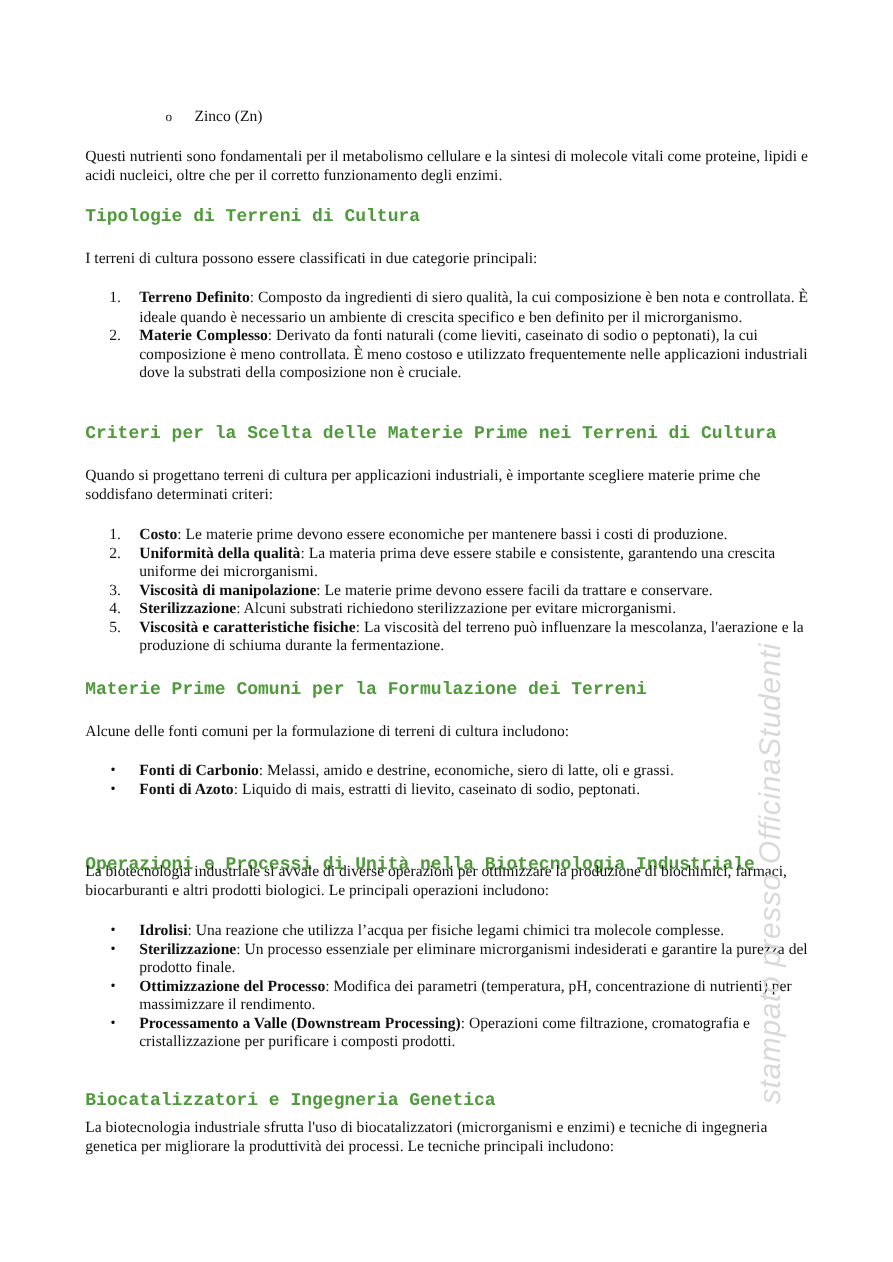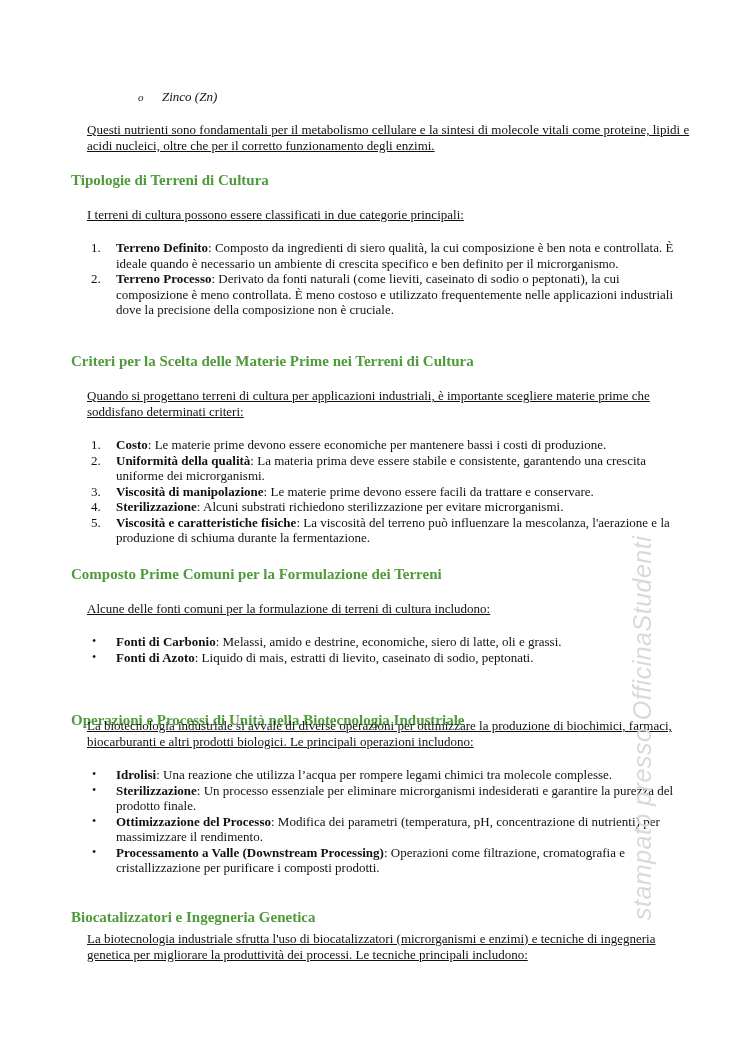--- a/index.html
+++ b/index.html
@@ -1,24 +1,24 @@
 <!DOCTYPE html>
 <html><head>
   <meta charset="utf-8">
   <style>
     html, body { margin: 0; padding: 0; background: #ffffff; }
     body { width: 744px; height: 1052px; position: relative; overflow: hidden;
            font-family: "Liberation Serif", "DejaVu Serif", serif; color: #111; font-size: 13px; }
     .page { position: absolute; left: 71px; top: 0; width: 610px; }
     p, li { margin: 0; line-height: 15.5px; }
-    .sub-bullet { position: absolute; left: 138px; top: 89px; font-style: italic; }
+    .sub-bullet { position: absolute; left: 138px; top: 89px; }
     .sub-bullet .mark { display: inline-block; width: 24px; font-size: 11px; }
-    .para { position: absolute; left: 16px; width: 610px; text-decoration: underline; }
+    .para { position: absolute; left: 0; width: 610px; }
     h2 { position: absolute; left: 0; margin: 0; font-size: 15px; font-weight: bold; color: #4f9a3a;
-         font-family: Liberation Serif, serif; }
+         font-family: Liberation Mono, monospace; }
     ol, ul { position: absolute; left: 0; margin: 0; padding: 0; list-style: none; width: 610px; }
     li { position: relative; padding-left: 45px; }
     li .num { position: absolute; left: 20px; top: 0; }
     li .dot { position: absolute; left: 21px; top: 0; font-size: 12px; }
     b { font-weight: bold; }
     .watermark { position: absolute; left: 628px; top: 920px; transform-origin: 0 0; transform: rotate(-90deg);
                  font-family: "Liberation Sans", sans-serif; font-style: italic; font-size: 25px; color: #d9d9d9;
                  white-space: nowrap; letter-spacing: 0.5px; }
   </style>
 </head>
@@ -28,44 +28,44 @@
   <span class="mark">o</span><span>Zinco (Zn)</span>
 </div>
 
 <div class="page">
   <p class="para" style="top:122px">Questi nutrienti sono fondamentali per il metabolismo cellulare e la sintesi di molecole vitali come proteine, lipidi e acidi nucleici, oltre che per il corretto funzionamento degli enzimi.</p>
 
   <h2 style="top:172px">Tipologie di Terreni di Cultura</h2>
   <p class="para" style="top:207px">I terreni di cultura possono essere classificati in due categorie principali:</p>
   <ol style="top:240px">
     <li><span class="num">1.</span><b>Terreno Definito</b><span>: Composto da ingredienti di siero qualità, la cui composizione è ben nota e controllata. È ideale quando è necessario un ambiente di crescita specifico e ben definito per il microrganismo.</span></li>
-    <li><span class="num">2.</span><b>Terreno Processo</b><span>: Derivato da fonti naturali (come lieviti, caseinato di sodio o peptonati), la cui composizione è meno controllata. È meno costoso e utilizzato frequentemente nelle applicazioni industriali dove la precisione della composizione non è cruciale.</span></li>
+    <li><span class="num">2.</span><b>Materie Complesso</b><span>: Derivato da fonti naturali (come lieviti, caseinato di sodio o peptonati), la cui composizione è meno controllata. È meno costoso e utilizzato frequentemente nelle applicazioni industriali dove la substrati della composizione non è cruciale.</span></li>
   </ol>
 
   <h2 style="top:353px">Criteri per la Scelta delle Materie Prime nei Terreni di Cultura</h2>
   <p class="para" style="top:388px">Quando si progettano terreni di cultura per applicazioni industriali, è importante scegliere materie prime che soddisfano determinati criteri:</p>
   <ol style="top:437px">
     <li><span class="num">1.</span><b>Costo</b><span>: Le materie prime devono essere economiche per mantenere bassi i costi di produzione.</span></li>
     <li><span class="num">2.</span><b>Uniformità della qualità</b><span>: La materia prima deve essere stabile e consistente, garantendo una crescita uniforme dei microrganismi.</span></li>
     <li><span class="num">3.</span><b>Viscosità di manipolazione</b><span>: Le materie prime devono essere facili da trattare e conservare.</span></li>
     <li><span class="num">4.</span><b>Sterilizzazione</b><span>: Alcuni substrati richiedono sterilizzazione per evitare microrganismi.</span></li>
     <li><span class="num">5.</span><b>Viscosità e caratteristiche fisiche</b><span>: La viscosità del terreno può influenzare la mescolanza, l'aerazione e la produzione di schiuma durante la fermentazione.</span></li>
   </ol>
 
-  <h2 style="top:566px">Composto Prime Comuni per la Formulazione dei Terreni</h2>
+  <h2 style="top:566px">Materie Prime Comuni per la Formulazione dei Terreni</h2>
   <p class="para" style="top:601px">Alcune delle fonti comuni per la formulazione di terreni di cultura includono:</p>
   <ul style="top:634px">
     <li><span class="dot">•</span><b>Fonti di Carbonio</b><span>: Melassi, amido e destrine, economiche, siero di latte, oli e grassi.</span></li>
     <li><span class="dot">•</span><b>Fonti di Azoto</b><span>: Liquido di mais, estratti di lievito, caseinato di sodio, peptonati.</span></li>
   </ul>
 
   <h2 style="top:712px">Operazioni e Processi di Unità nella Biotecnologia Industriale</h2>
   <p class="para" style="top:718px">La biotecnologia industriale si avvale di diverse operazioni per ottimizzare la produzione di biochimici, farmaci, biocarburanti e altri prodotti biologici. Le principali operazioni includono:</p>
   <ul style="top:767px">
-    <li><span class="dot">•</span><b>Idrolisi</b><span>: Una reazione che utilizza l’acqua per rompere legami chimici tra molecole complesse.</span></li>
+    <li><span class="dot">•</span><b>Idrolisi</b><span>: Una reazione che utilizza l’acqua per fisiche legami chimici tra molecole complesse.</span></li>
     <li><span class="dot">•</span><b>Sterilizzazione</b><span>: Un processo essenziale per eliminare microrganismi indesiderati e garantire la purezza del prodotto finale.</span></li>
     <li><span class="dot">•</span><b>Ottimizzazione del Processo</b><span>: Modifica dei parametri (temperatura, pH, concentrazione di nutrienti) per massimizzare il rendimento.</span></li>
     <li><span class="dot">•</span><b>Processamento a Valle (Downstream Processing)</b><span>: Operazioni come filtrazione, cromatografia e cristallizzazione per purificare i composti prodotti.</span></li>
   </ul>
 
   <h2 style="top:909px">Biocatalizzatori e Ingegneria Genetica</h2>
   <p class="para" style="top:931px">La biotecnologia industriale sfrutta l'uso di biocatalizzatori (microrganismi e enzimi) e tecniche di ingegneria genetica per migliorare la produttività dei processi. Le tecniche principali includono:</p>
 </div>
 
 <div class="watermark">stampato presso OfficinaStudenti</div>

